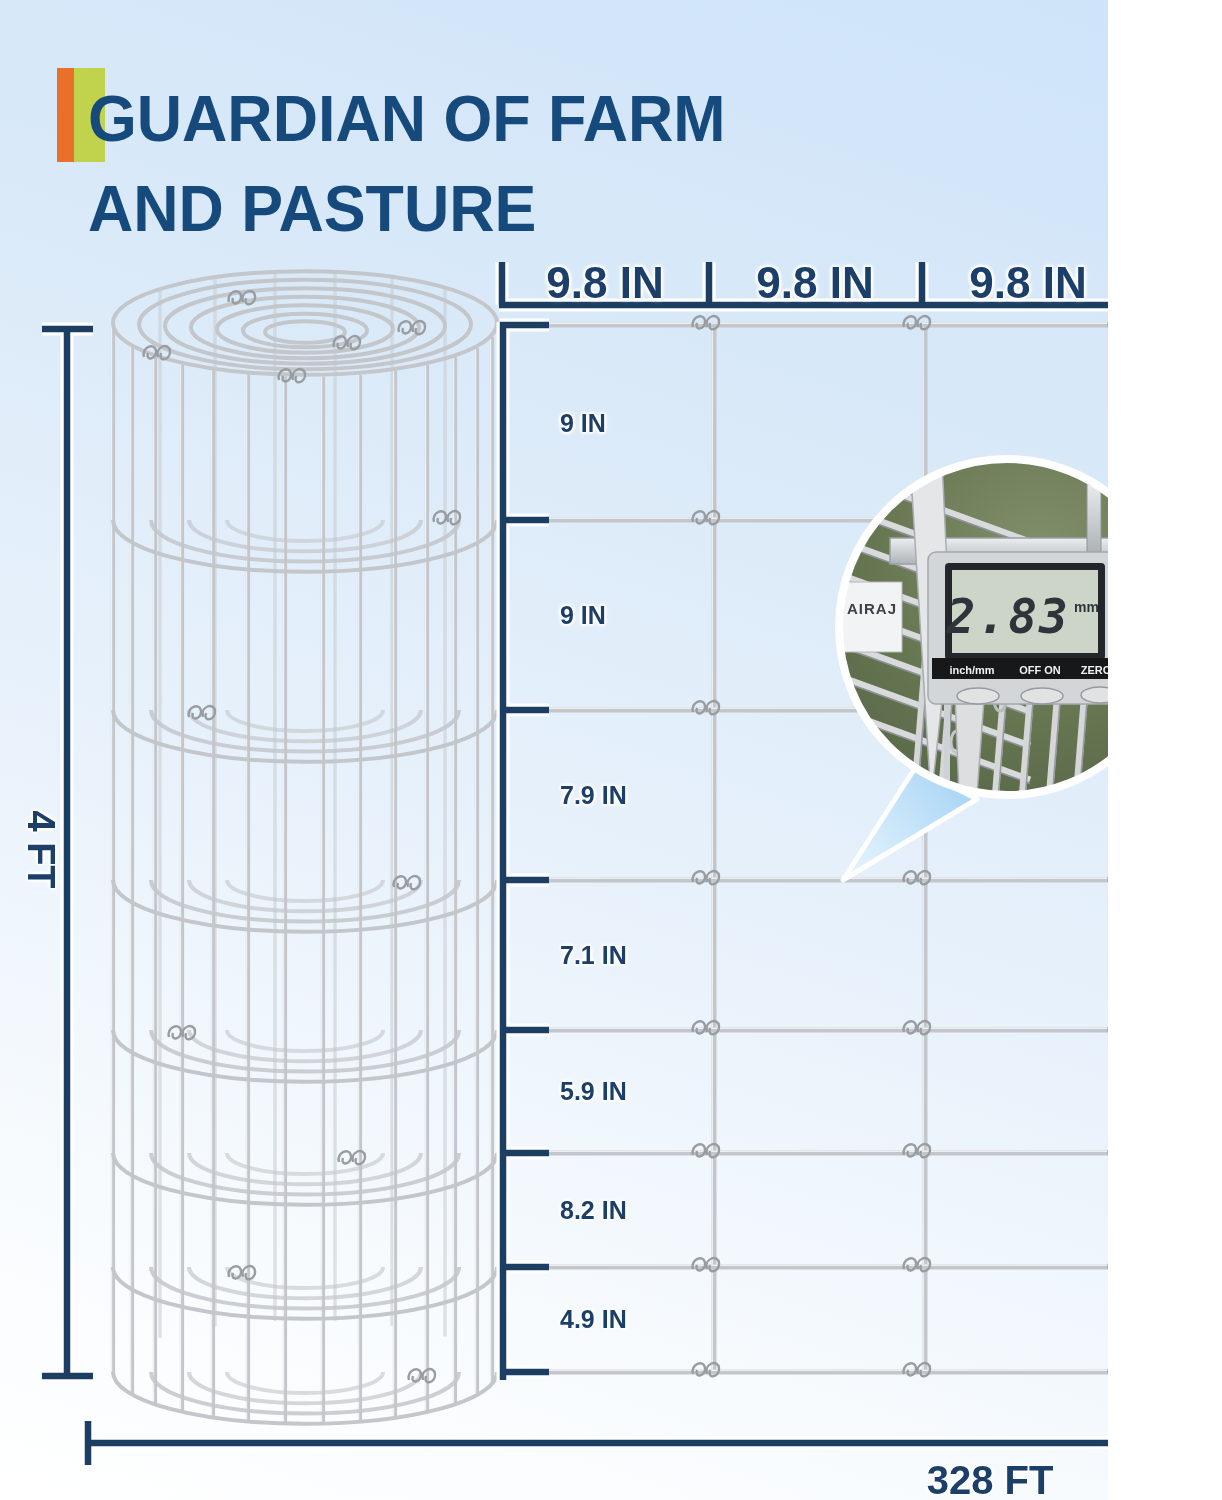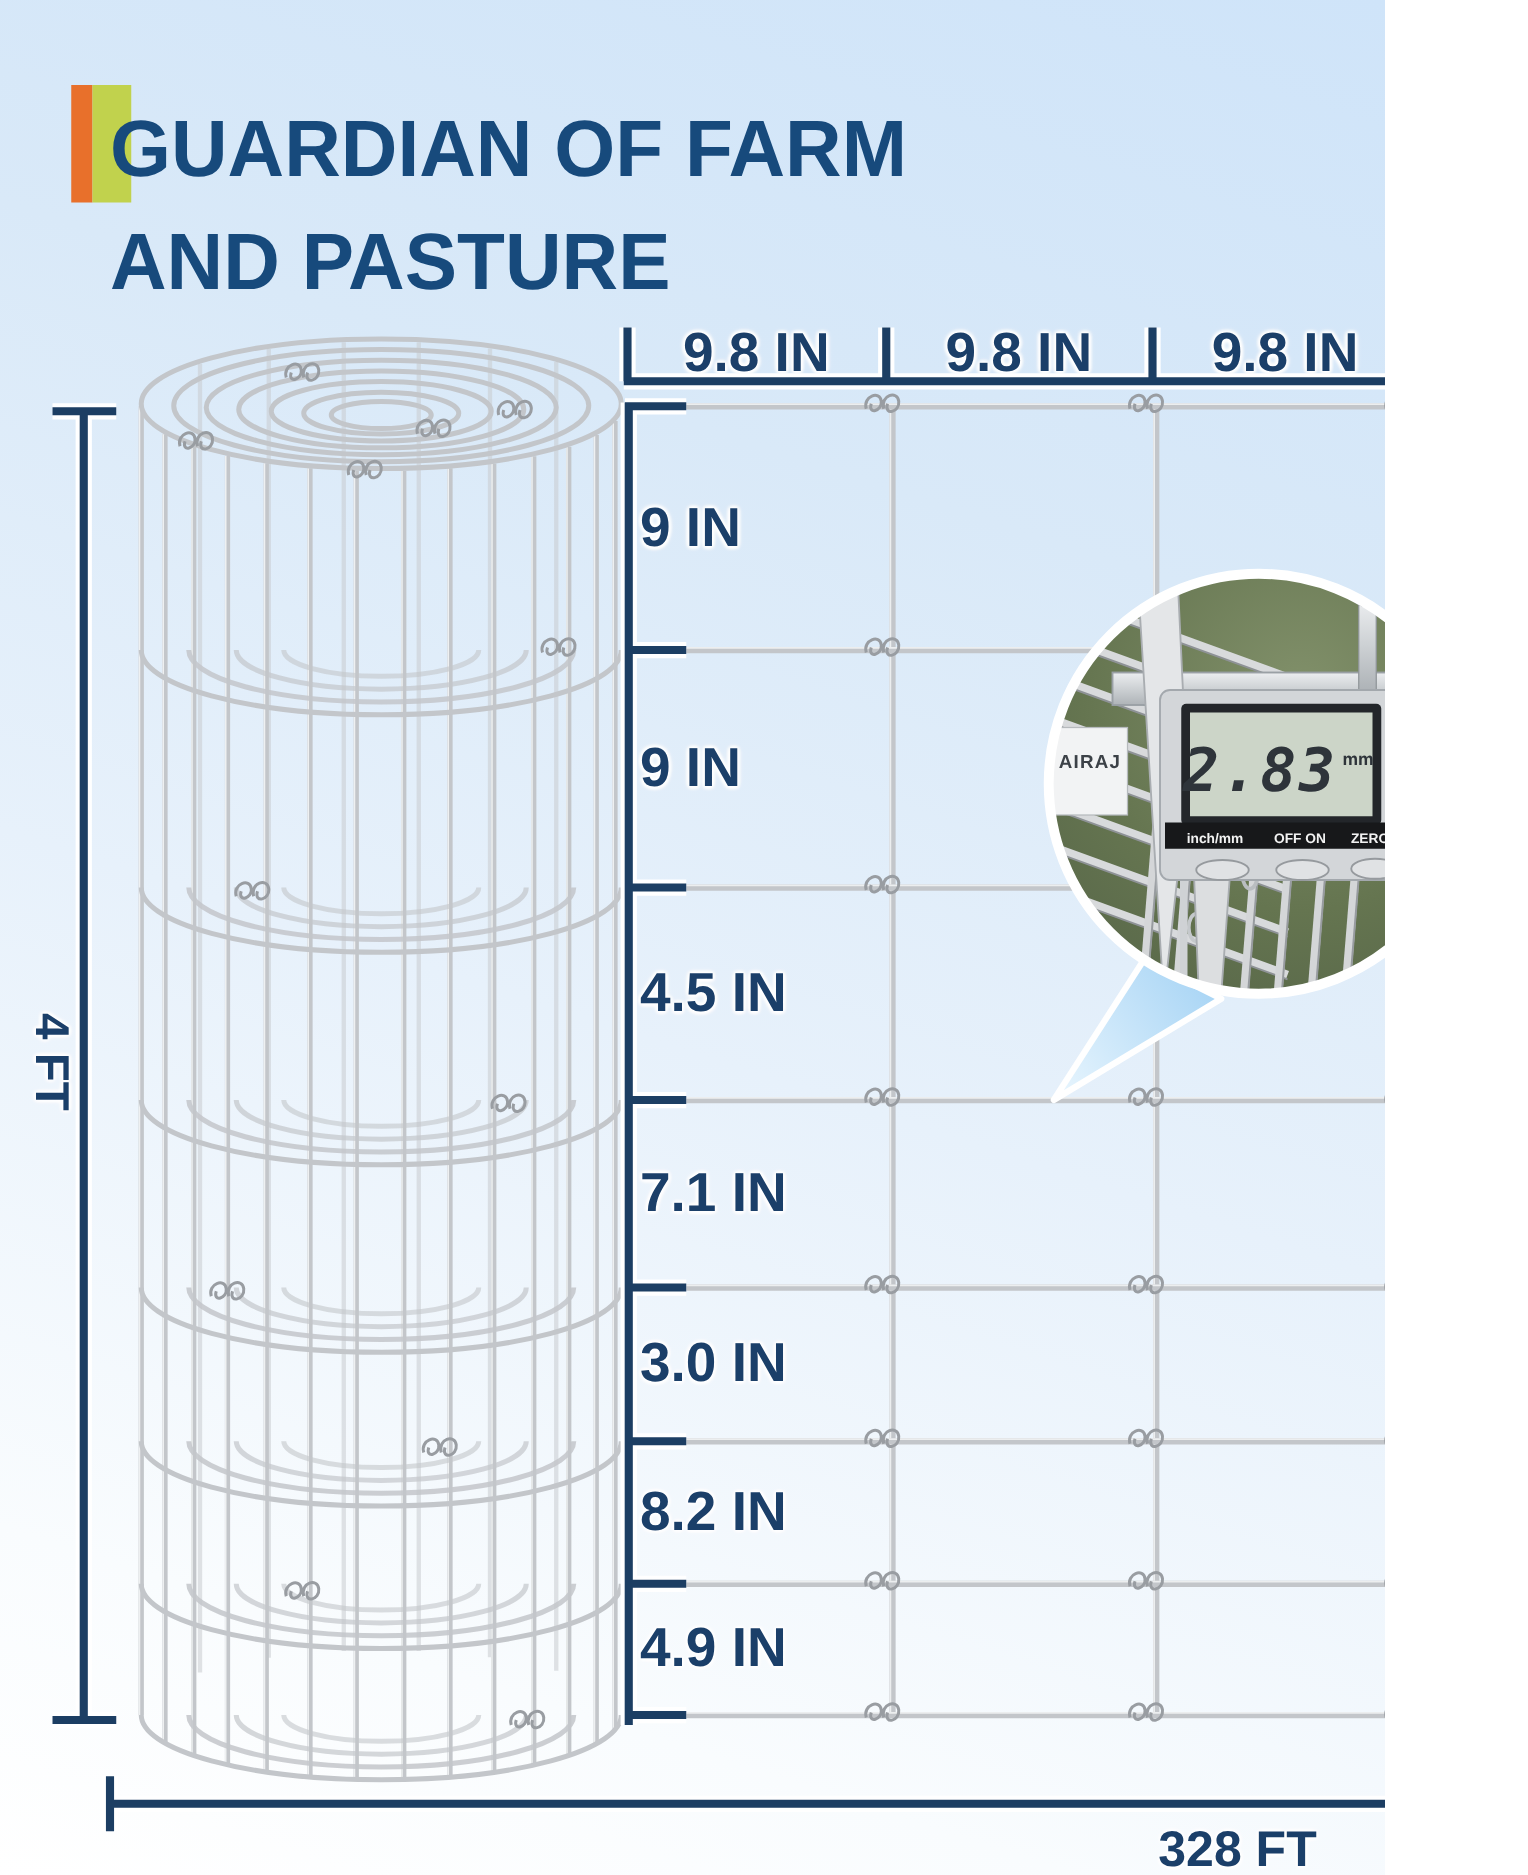--- a/index.html
+++ b/index.html
@@ -10,21 +10,21 @@
   .accent{position:absolute;z-index:3;}
   #accent-orange{left:57px;top:68px;width:17px;height:94px;background:#e8702b;}
   #accent-green{left:74px;top:68px;width:31px;height:94px;background:#c1d24d;}
   .title-line{position:absolute;left:88px;z-index:4;color:#174a7c;font-weight:bold;
               font-size:64px;letter-spacing:0px;white-space:nowrap;transform:scaleX(.98);transform-origin:left;}
   #title-line1{top:82px;}
   #title-line2{top:172px;}
   .dim-label{position:absolute;z-index:5;color:#1b3f69;font-weight:bold;white-space:nowrap;
              text-shadow:0 0 4px #fff,0 0 4px #fff,0 0 6px #fff,1px 1px 3px #fff,-1px -1px 3px #fff,1px -1px 3px #fff,-1px 1px 3px #fff;}
   .col-label{font-size:44px;transform:translate(-50%,-50%);}
-  .row-label{font-size:44px;transform:translateY(-50%);}
+  .row-label{font-size:25px;transform:translateY(-50%);margin-left:48px;}
   #height-label{font-size:38px;left:-10px;top:828px;width:100px;text-align:center;transform:rotate(90deg);}
   #length-label{font-size:40px;left:860px;top:1458px;width:260px;text-align:center;}
 </style>
 </head>
 <body>
 
 <div id="page">
 
   <div id="accent-orange" class="accent"></div>
   <div id="accent-green" class="accent"></div>
@@ -280,19 +280,19 @@
   </svg>
 
   <div id="labels">
     <div id="height-label" class="dim-label">4 FT</div>
     <div id="length-label" class="dim-label">328 FT</div>
   <div class="dim-label col-label" style="left: 605px; top: 283px;">9.8 IN</div>
       <div class="dim-label col-label" style="left: 815px; top: 283px;">9.8 IN</div>
       <div class="dim-label col-label" style="left: 1028px; top: 283px;">9.8 IN</div>
       <div class="dim-label row-label" style="left: 512px; top: 423px;">9 IN</div>
       <div class="dim-label row-label" style="left: 512px; top: 615px;">9 IN</div>
-      <div class="dim-label row-label" style="left: 512px; top: 795px;">4.5 IN</div>
+      <div class="dim-label row-label" style="left: 512px; top: 795px;">7.9 IN</div>
       <div class="dim-label row-label" style="left: 512px; top: 955px;">7.1 IN</div>
-      <div class="dim-label row-label" style="left: 512px; top: 1091px;">3.0 IN</div>
+      <div class="dim-label row-label" style="left: 512px; top: 1091px;">5.9 IN</div>
       <div class="dim-label row-label" style="left: 512px; top: 1210px;">8.2 IN</div>
       <div class="dim-label row-label" style="left: 512px; top: 1319px;">4.9 IN</div>
     </div>
 </div>
 
 </body></html>

